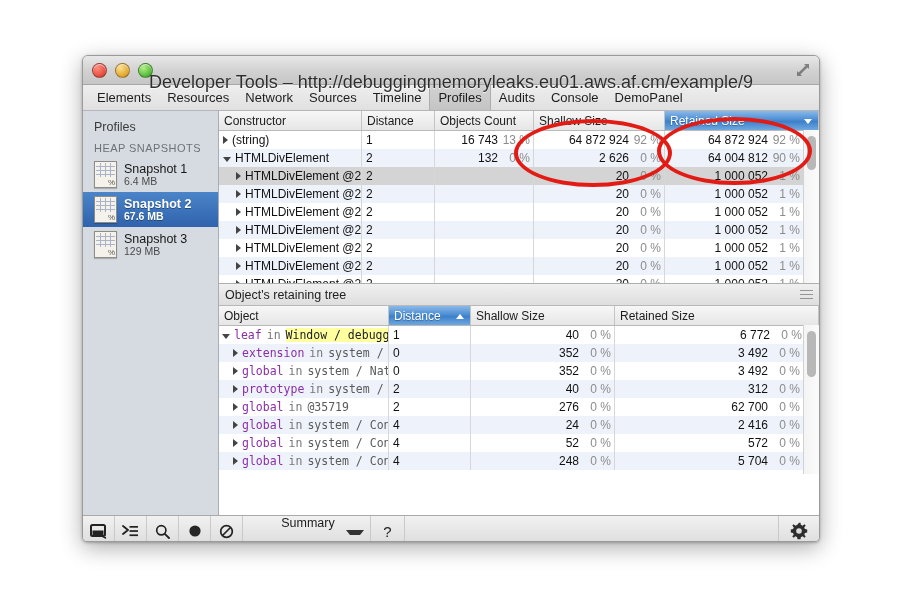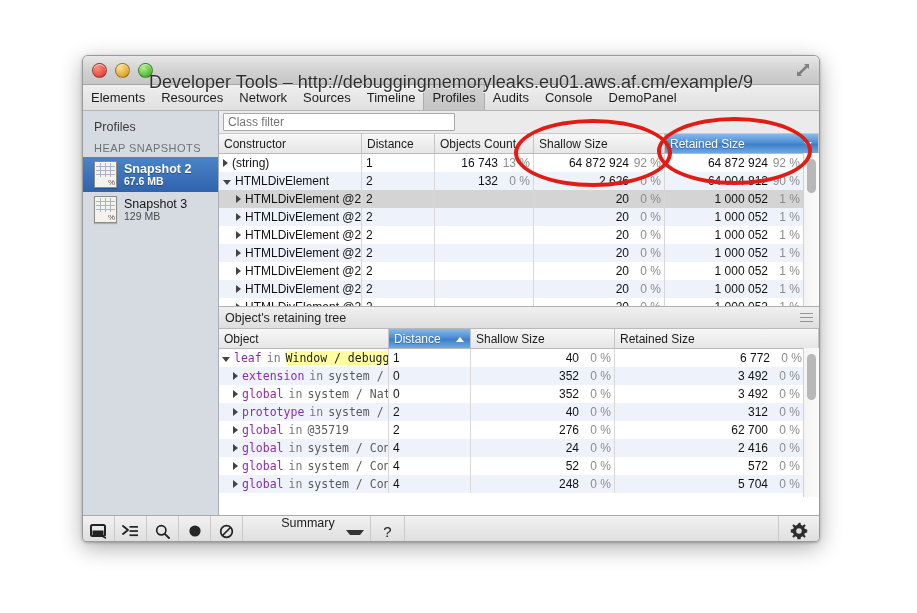--- a/index.html
+++ b/index.html
@@ -31,21 +31,21 @@
   .wtitle{
     position:absolute;left:0;right:0;top:12px;height:28px;line-height:28px;
     text-align:center;font-size:18px;color:#2e2e2e;
     text-shadow:0 1px 0 rgba(255,255,255,.75);
   }
   .expand-ic{position:absolute;right:8px;top:6px;width:16px;height:16px;opacity:.55;}
 
   
   .tabbar{
     height:25px;background:linear-gradient(to bottom,#eeeeee,#e0e0e0);
-    border-bottom:1px solid #b6b6b6;display:flex;align-items:stretch;
+    border-bottom:1px solid #b6b6b6;display:flex;align-items:stretch;padding-left:6px;
   }
   .tab{
     display:flex;align-items:center;padding:0 8px;font-size:13px;color:#1d1d1d;
     white-space:nowrap;cursor:default;
   }
   .tab.sel{background:linear-gradient(to bottom,#d2d2d2,#c4c4c4);
            border-left:1px solid #adadad;border-right:1px solid #adadad;}
 
   
   .body{display:flex;height:404px;}
@@ -203,42 +203,46 @@
           <span>DemoPanel</span>
         </div>
       </div>
 
     <div class="body">
 
       <div class="sidebar">
         <div class="sb-title">Profiles</div>
         <div class="sb-group">HEAP SNAPSHOTS</div>
         <div id="snaplist">
+            <div class="snap">
+              <div class="snap-ic"></div>
+              <div class="snap-tx">
+                <div class="snap-n">Snapshot 1</div>
+                <div class="snap-s">6.4 MB</div>
+              </div>
+            </div>
             <div class="snap sel">
               <div class="snap-ic"></div>
               <div class="snap-tx">
                 <div class="snap-n">Snapshot 2</div>
                 <div class="snap-s">67.6 MB</div>
               </div>
             </div>
             <div class="snap">
               <div class="snap-ic"></div>
               <div class="snap-tx">
                 <div class="snap-n">Snapshot 3</div>
                 <div class="snap-s">129 MB</div>
               </div>
             </div>
           </div>
       </div>
 
       <div class="content">
 
-        <div class="filterbar">
-          <input class="filter-in" value="" placeholder="Class filter" style="">
-        </div>
 
         <div class="grid" style="height:172px;">
           <div class="ghead" id="cgrid-head">
               <div class="gh" style="width: 143px;">
                 <span>Constructor</span>
               </div>
               <div class="gh" style="width: 73px;">
                 <span>Distance</span>
               </div>
               <div class="gh" style="width: 99px;">

